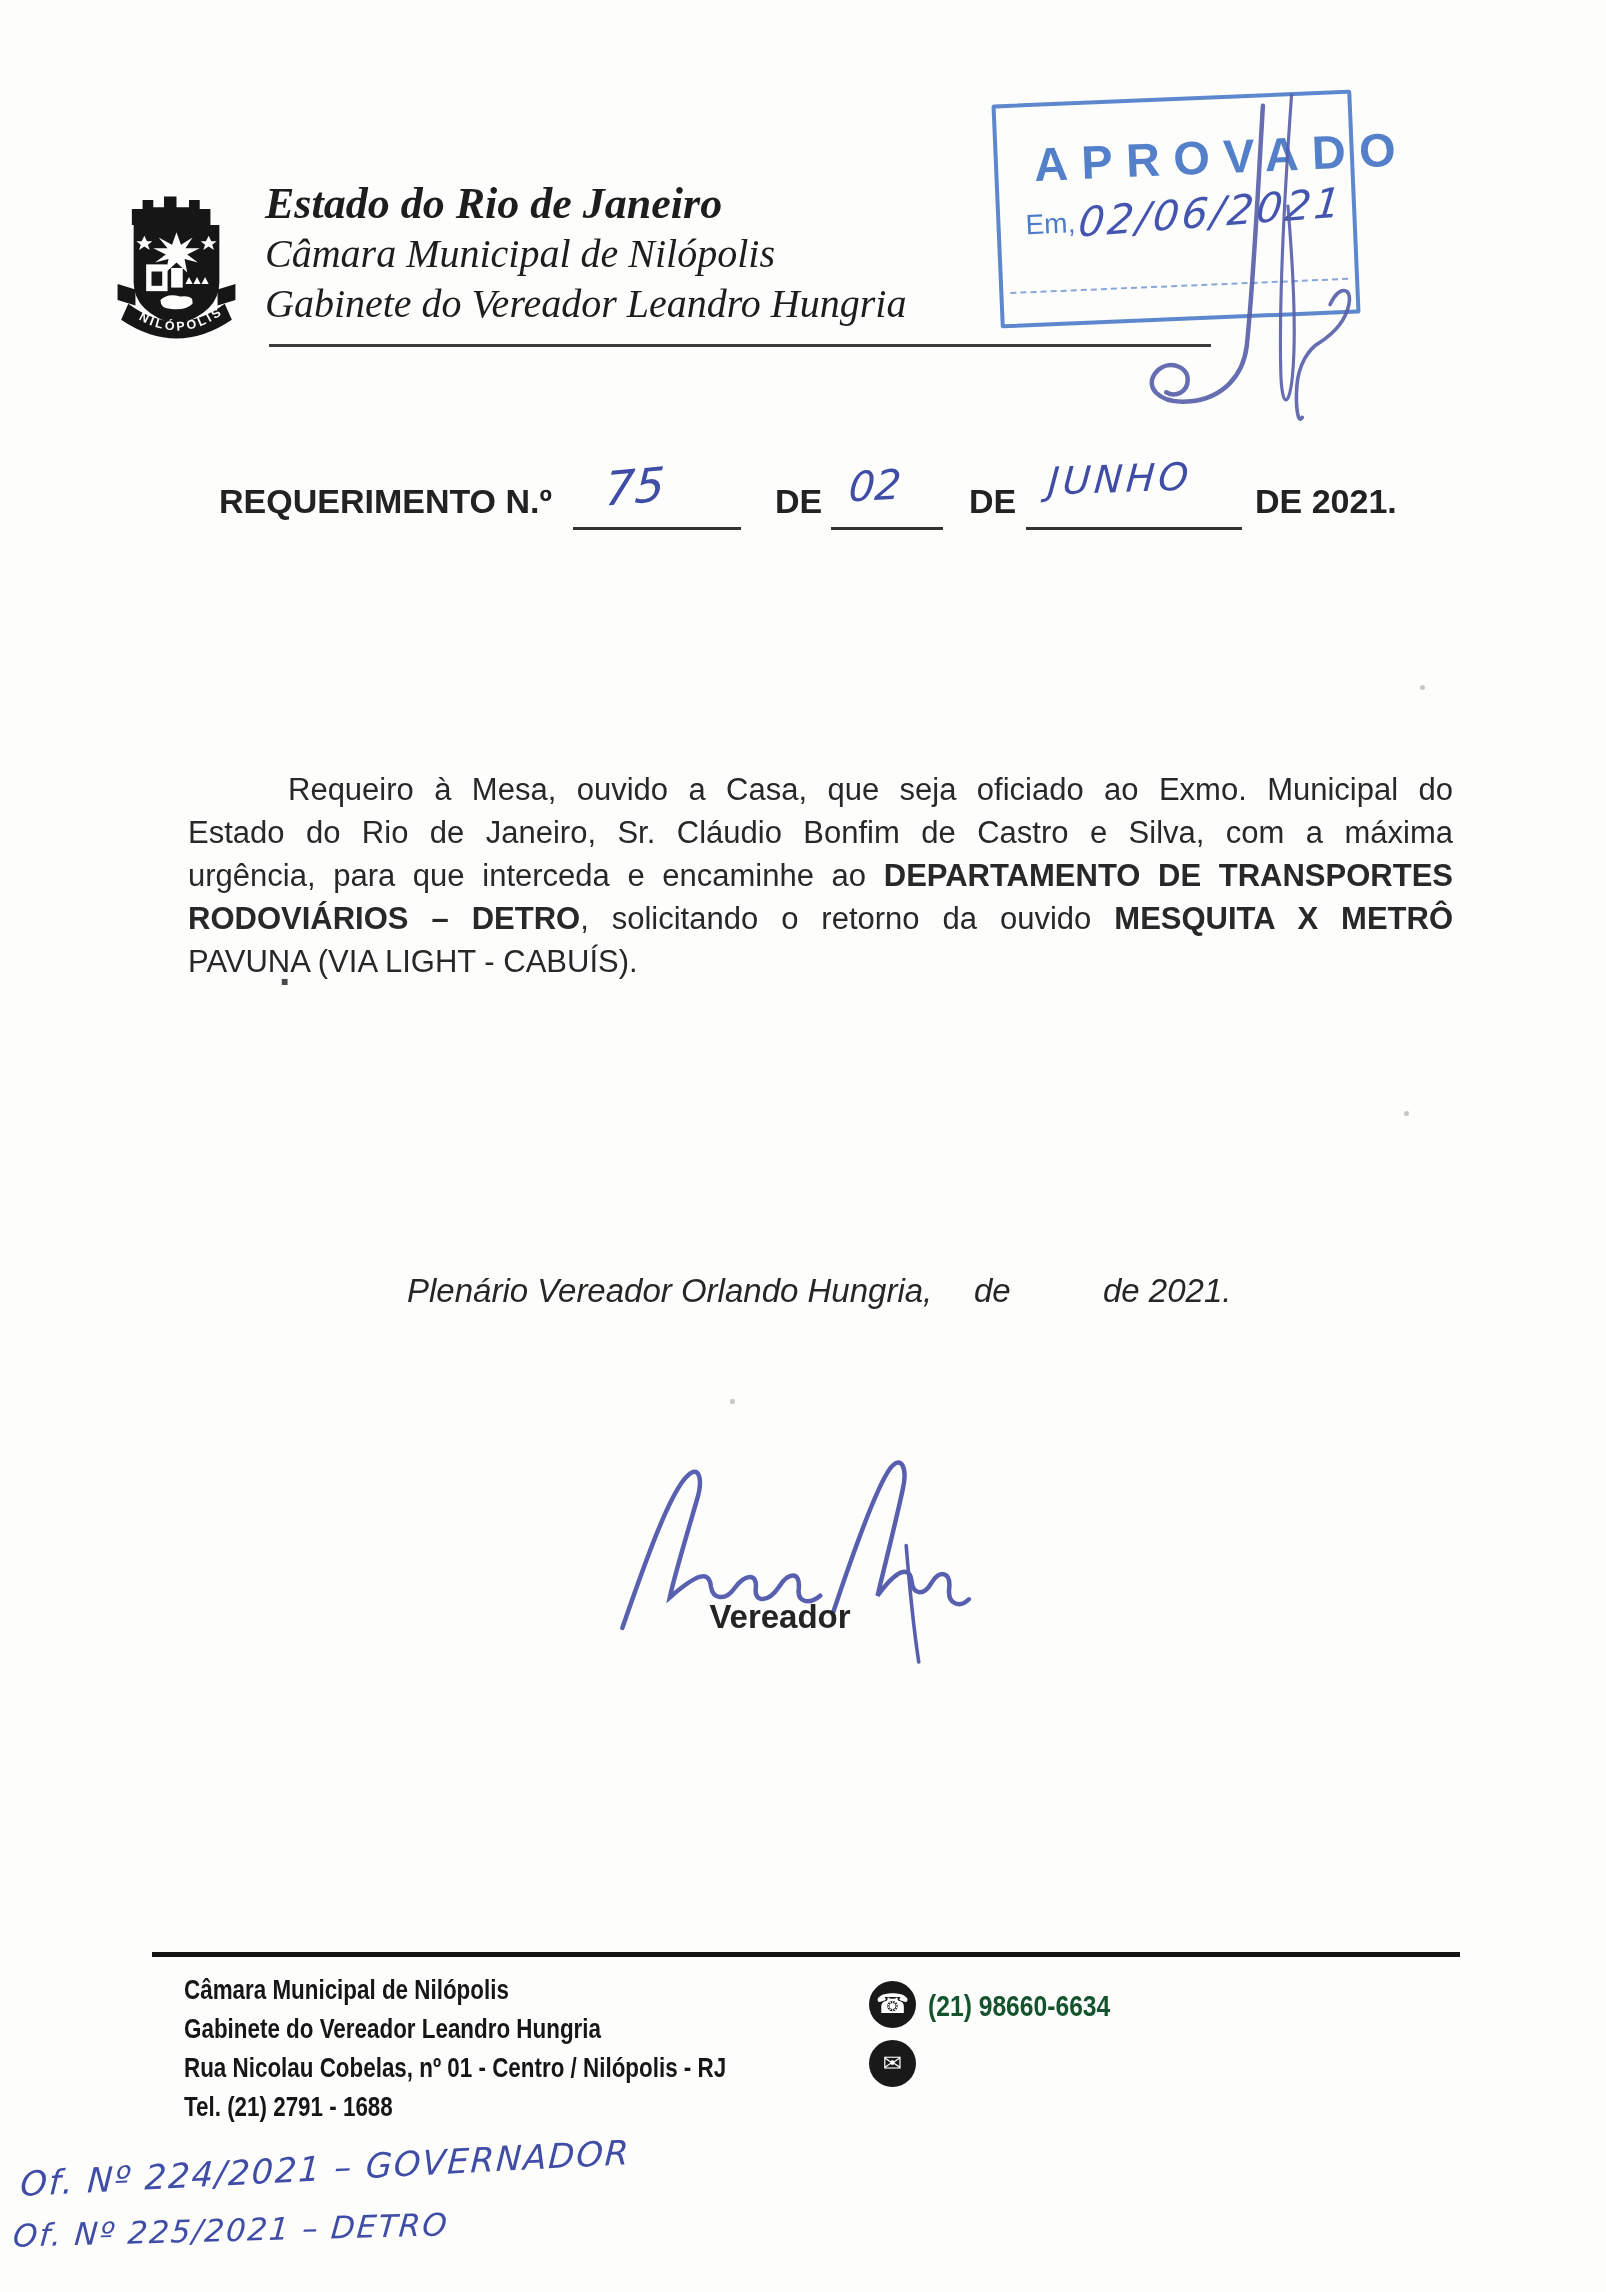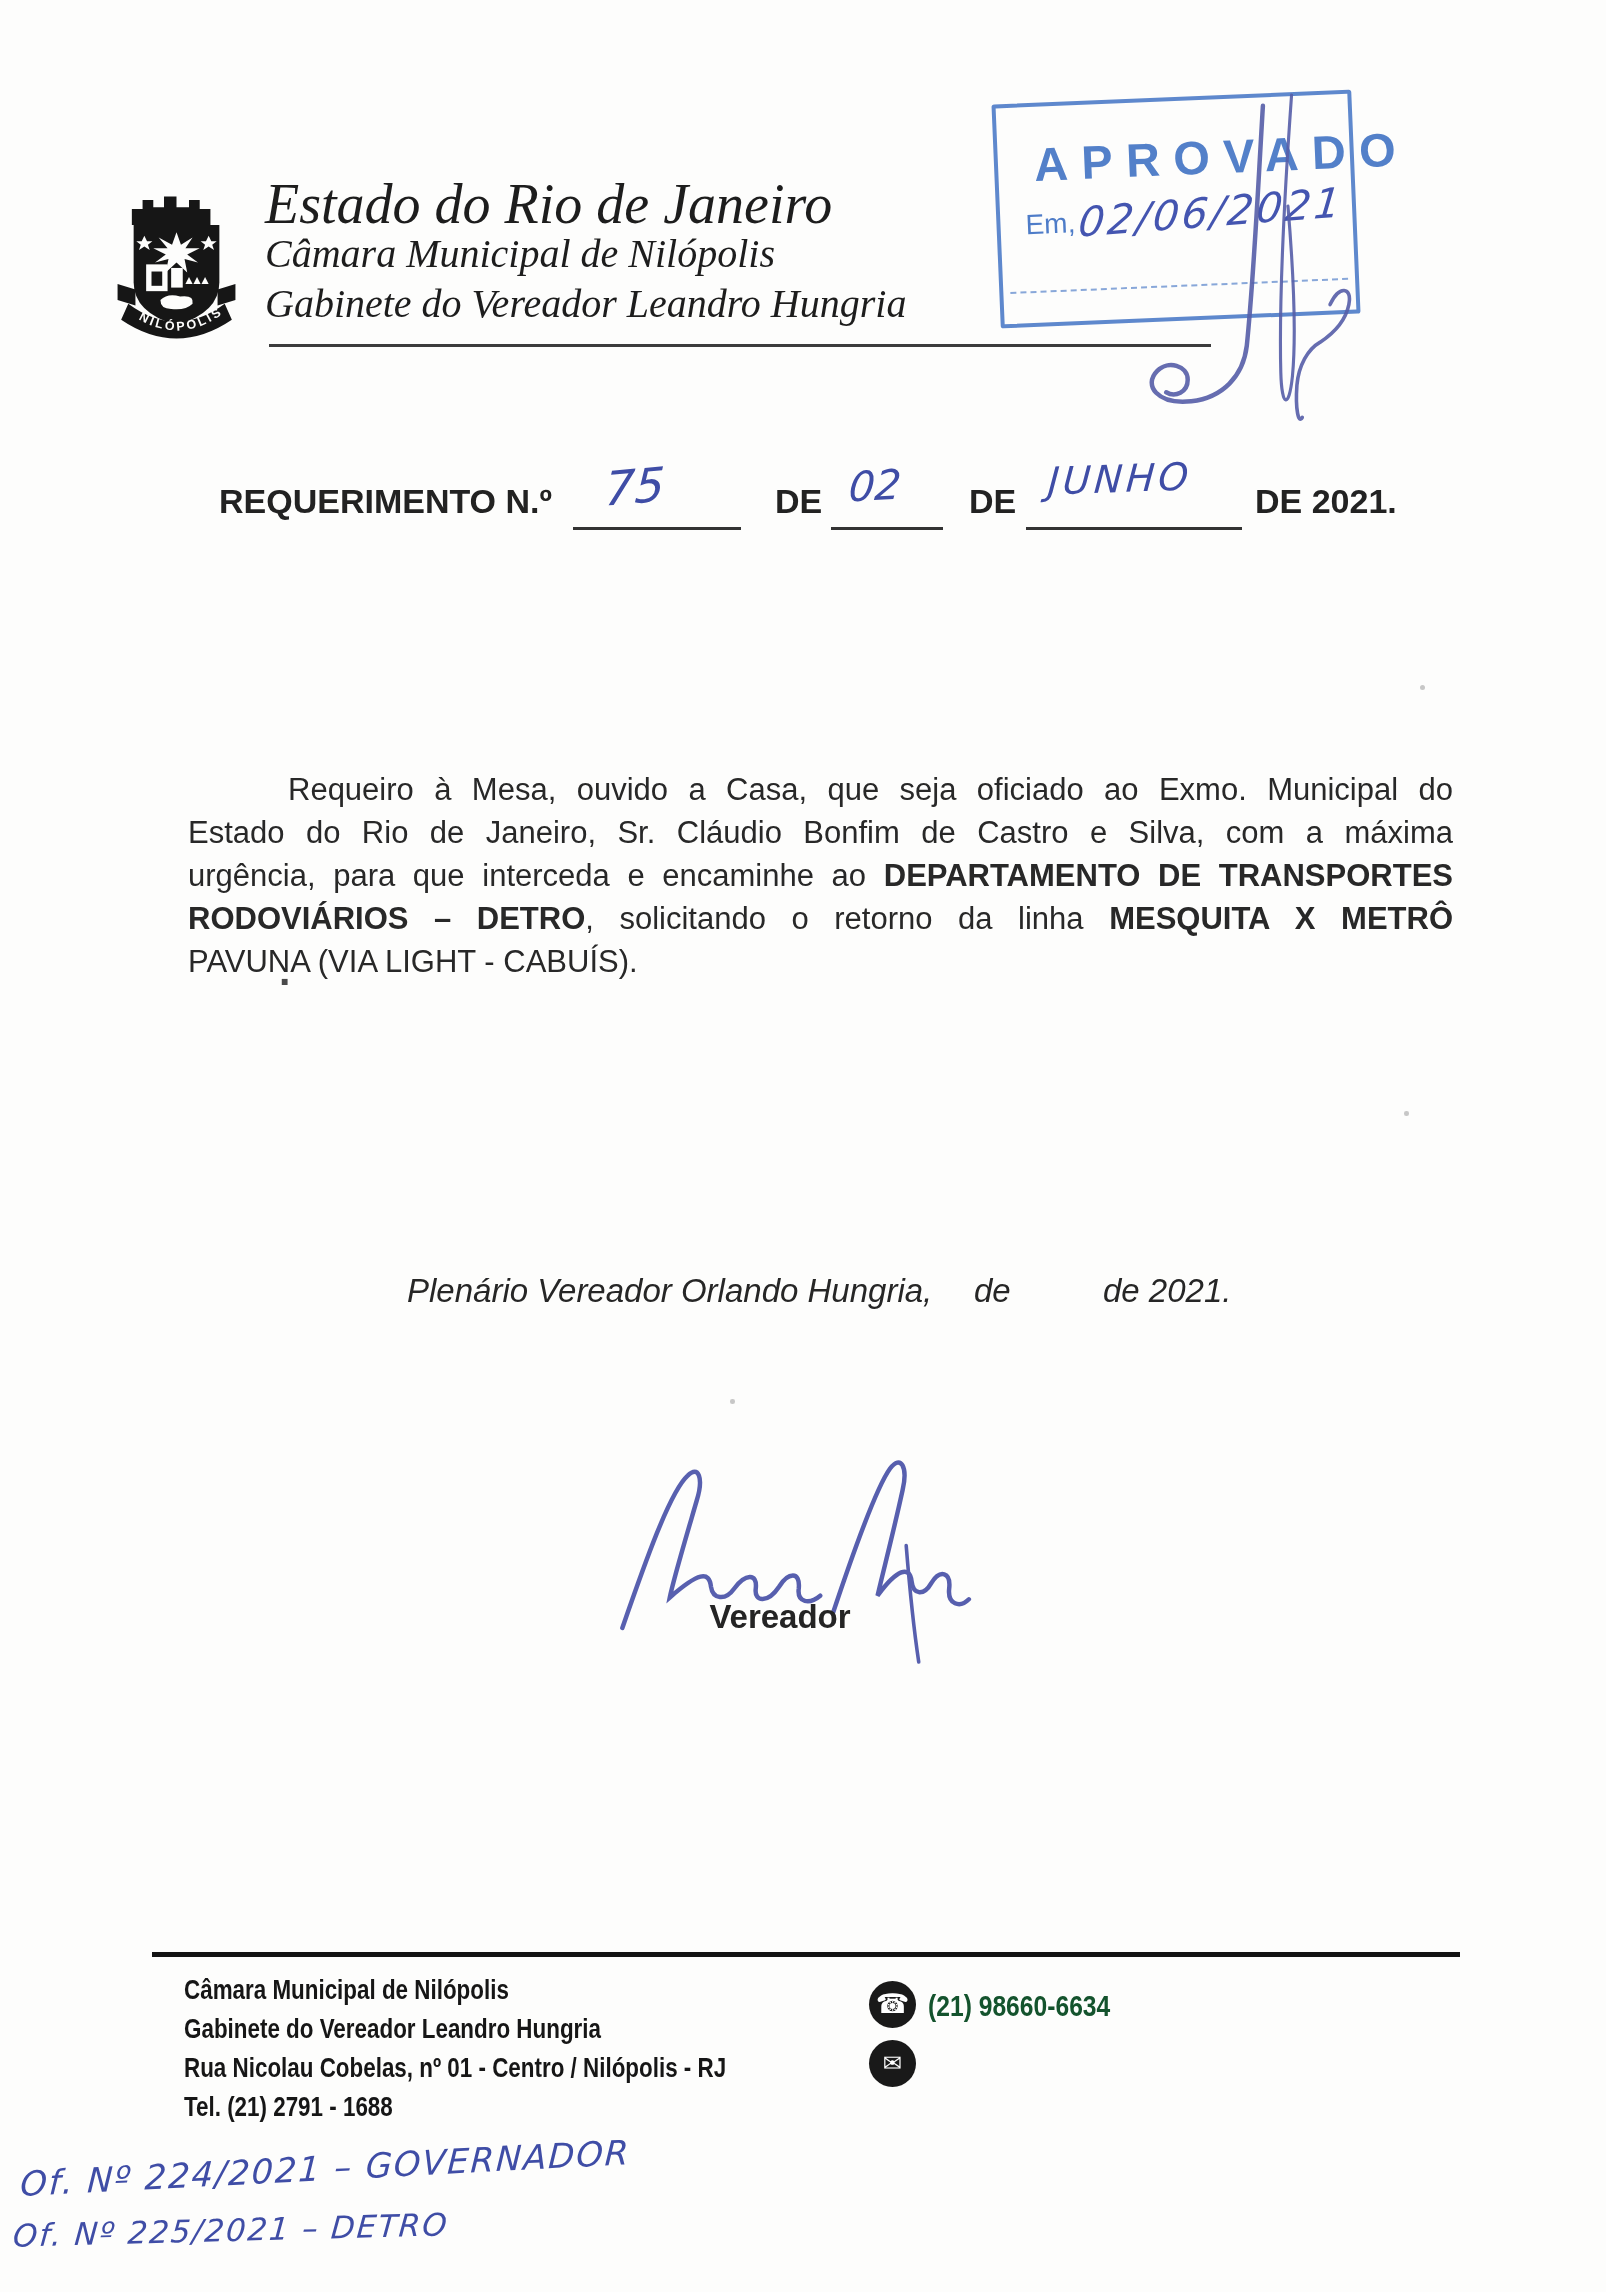--- a/index.html
+++ b/index.html
@@ -11,21 +11,21 @@
     font-family:"Liberation Sans",sans-serif;
     color:#242424;
   }
   
   .emblem{position:absolute;left:114px;top:188px;width:125px;height:159px;}
   .header-text{
     position:absolute;left:265px;top:179px;
     font-family:"Liberation Serif",serif;font-style:italic;line-height:50px;
     color:#1d1d1d;white-space:nowrap;
   }
-  .header-line1{font-size:56px;font-weight:normal;}
+  .header-line1{font-size:44px;font-weight:bold;}
   .header-line2,.header-line3{font-size:40px;}
   .header-rule{position:absolute;left:269px;top:344px;width:942px;height:2.7px;background:#3c3c3c;}
   
   .stamp{
     position:absolute;left:996px;top:97px;width:360px;height:224px;
     border:4.5px solid rgba(59,110,194,.82);border-radius:2.7px;
     transform:rotate(-2.4deg);
     box-sizing:border-box;
   }
   .stamp-title{
@@ -178,21 +178,21 @@
   <span class="req-hand hand hand-day" style="left:849px;top:462px;">02</span>
   <span class="req req-de2">DE</span>
   <span class="req-slot slot3"></span>
   <span class="req-hand hand hand-month" style="left:1048px;top:457px;">JUNHO</span>
   <span class="req req-year">DE 2021.</span>
 
   <div class="body-par">
     <div class="jline indent"><span>Requeiro à Mesa, ouvido a Casa, que seja oficiado ao Exmo. Municipal do</span></div>
     <div class="jline"><span>Estado do Rio de Janeiro, Sr. Cláudio Bonfim de Castro e Silva, com a máxima</span></div>
     <div class="jline"><span>urgência, para que interceda e encaminhe ao </span><span class="b">DEPARTAMENTO DE TRANSPORTES</span></div>
-    <div class="jline"><span class="b">RODOVIÁRIOS – DETRO</span><span>, solicitando o retorno da linha </span><span class="b">MESQUITA X METRÔ</span></div>
+    <div class="jline"><span class="b">RODOVIÁRIOS – DETRO</span><span>, solicitando o retorno da ouvido </span><span class="b">MESQUITA X METRÔ</span></div>
     <div class="jline last b"><span>PAVUNA (VIA LIGHT - CABUÍS).</span></div>
   </div>
   <span class="stray-dot">.</span>
 
   <div class="plenary">
     <span class="plen-text">Plenário Vereador Orlando Hungria,</span>
     <span class="plen-de">de</span>
     <span class="plen-year">de 2021.</span>
   </div>
 

